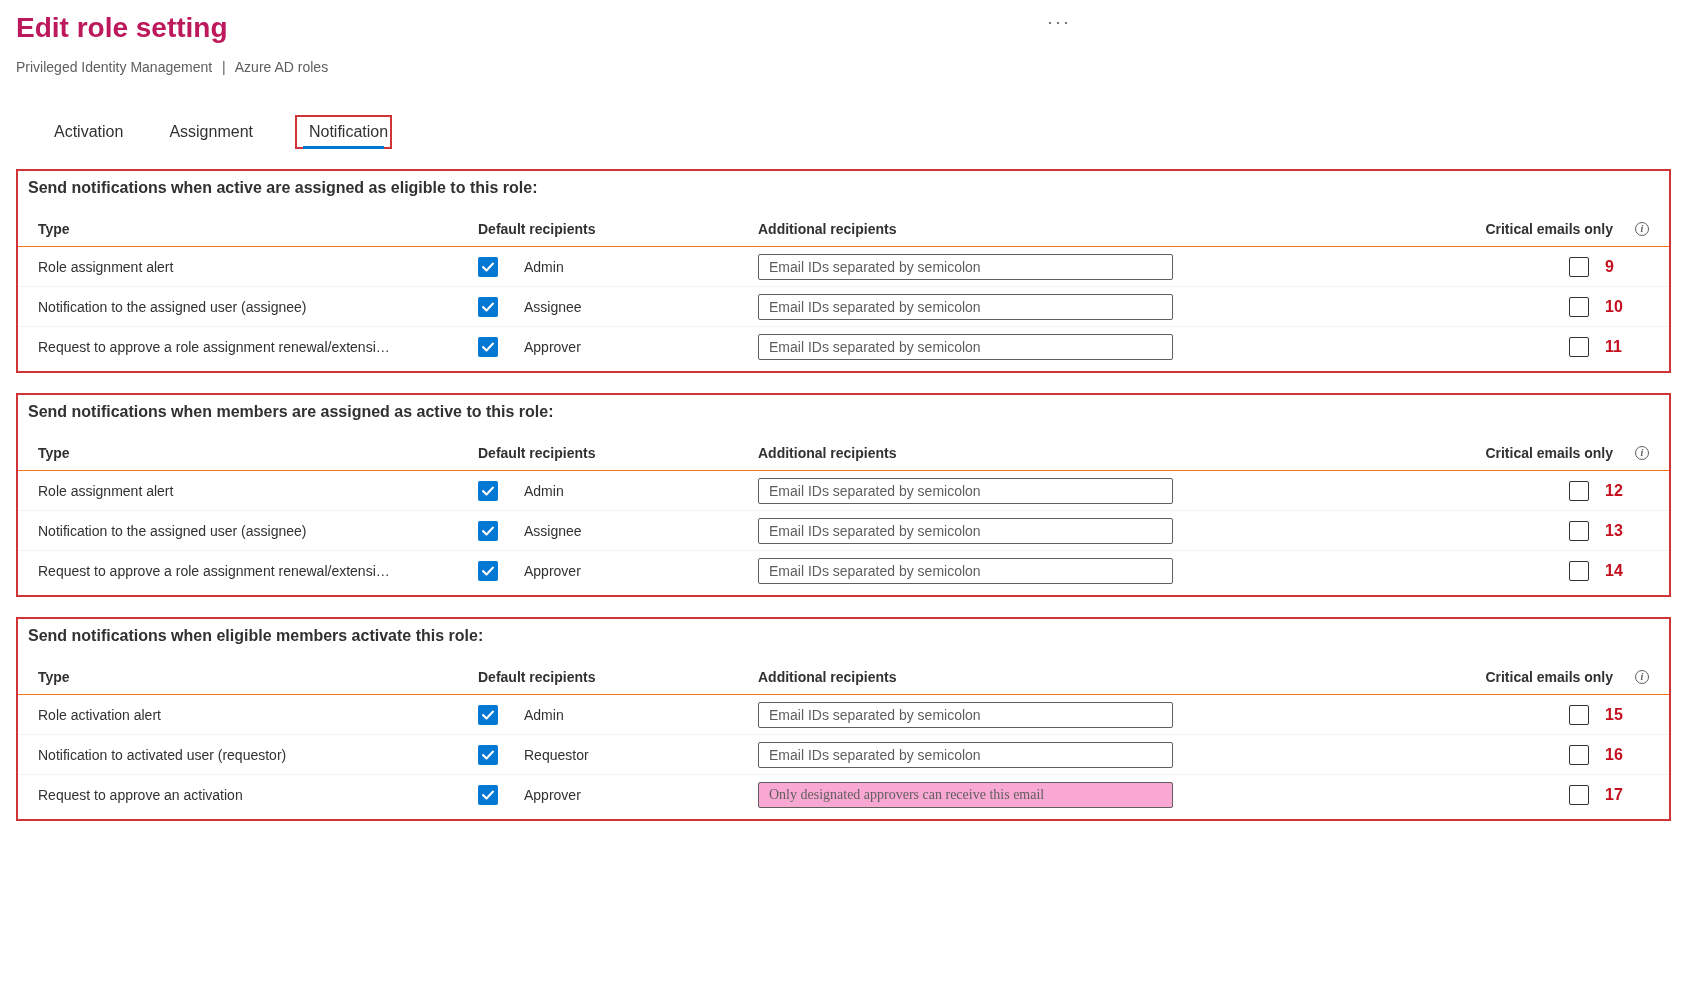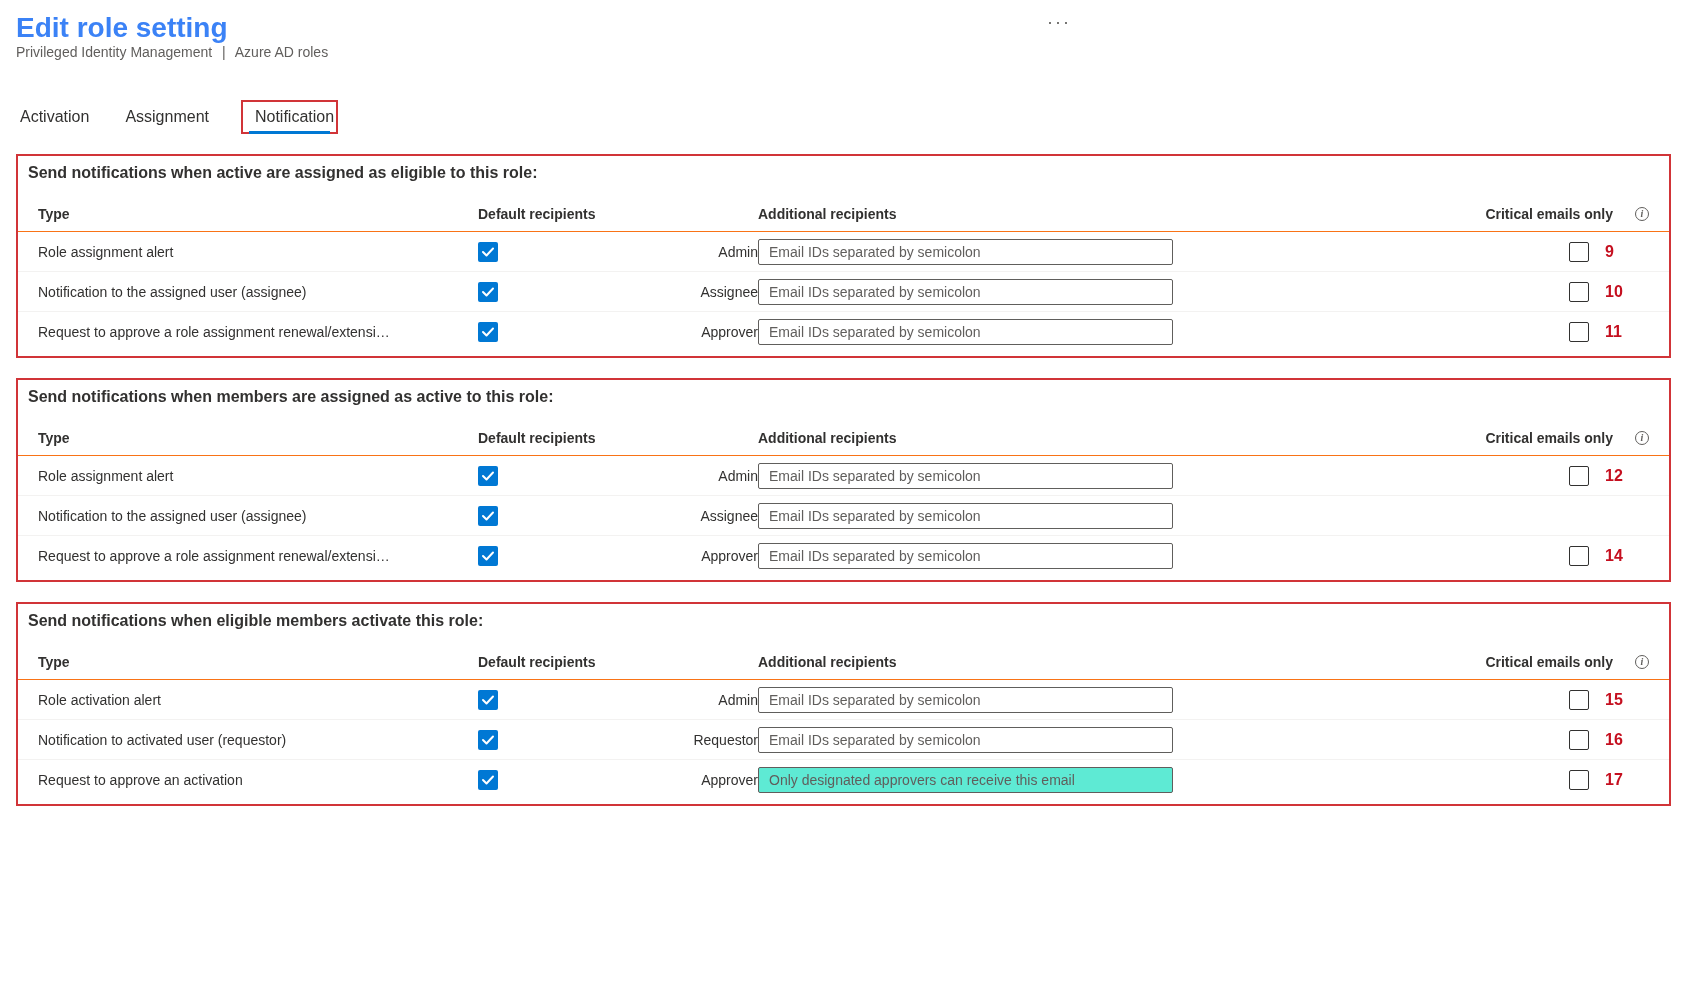--- a/index.html
+++ b/index.html
@@ -7,41 +7,42 @@
       font-family: "Segoe UI", -apple-system, sans-serif;
       background: #fff;
       color: #323130;
       padding: 12px 16px;
       font-size: 14px;
     }
     .header-row { display: flex; align-items: flex-start; }
     h1 {
       font-size: 28px;
       font-weight: 600;
-      color: #3b82f6;
-      margin-bottom: 0;
+      color: #be185d;
+      margin-bottom: 15px;
     }
     .breadcrumb {
       font-size: 14px;
       color: #605e5c;
       margin-bottom: 40px;
     }
     .breadcrumb .sep { margin: 0 6px; color: #605e5c; }
     .overflow {
       color: #605e5c;
       font-size: 18px;
       letter-spacing: 2px;
       margin-left: auto;
       margin-right: 600px;
       cursor: pointer;
     }
     .tabs {
       display: flex;
-      gap: 28px;
+      gap: 38px;
       margin-bottom: 20px;
+      margin-left: 34px;
     }
     .tab {
       font-size: 16px;
       color: #323130;
       padding: 6px 2px;
       cursor: pointer;
       border: 2px solid transparent;
     }
     .tab.active {
       border: 2px solid #d13438;
@@ -111,22 +112,21 @@
     .type-cell {
       color: #323130;
       white-space: nowrap;
       overflow: hidden;
       text-overflow: ellipsis;
       padding-right: 20px;
     }
     .recipient-cell {
       display: flex;
       align-items: center;
-      gap: 10px;
-      justify-content: space-between;
+      gap: 26px;
     }
     .cbx {
       width: 20px;
       height: 20px;
       border-radius: 2px;
       display: inline-flex;
       align-items: center;
       justify-content: center;
       cursor: pointer;
       flex-shrink: 0;
@@ -145,22 +145,23 @@
       height: 26px;
       border: 1px solid #605e5c;
       border-radius: 2px;
       padding: 2px 10px;
       font-size: 14px;
       font-family: inherit;
       color: #323130;
     }
     .input-cell input::placeholder { color: #605e5c; }
     .input-cell input:disabled {
-      background: #5eead4;
+      background: #f9a8d4;
       color: #605e5c;
+      font-family: Liberation Serif, serif;
     }
     .critical-cell {
       display: flex;
       align-items: center;
       justify-content: flex-end;
       gap: 16px;
       padding-right: 20px;
     }
     .annot {
       color: #c50f1f;
@@ -305,20 +306,26 @@
           <span class="cbx checked">
     <svg width="14" height="14" viewBox="0 0 14 14">
                 <path d="M2 7 L5.5 10.5 L12 3.5" stroke="#fff" stroke-width="2" fill="none" stroke-linecap="round" stroke-linejoin="round"></path>
               </svg>
   </span>
           <span>Assignee</span>
         </div>
         <div class="input-cell">
           <input type="text" placeholder="Email IDs separated by semicolon" style="">
         </div>
+        <div class="critical-cell">
+          <span class="cbx unchecked">
+    
+  </span>
+          <span class="annot">13</span>
+        </div>
       </div>
       <div class="trow">
         <div class="type-cell">Request to approve a role assignment renewal/extensi…</div>
         <div class="recipient-cell">
           <span class="cbx checked">
     <svg width="14" height="14" viewBox="0 0 14 14">
                 <path d="M2 7 L5.5 10.5 L12 3.5" stroke="#fff" stroke-width="2" fill="none" stroke-linecap="round" stroke-linejoin="round"></path>
               </svg>
   </span>
           <span>Approver</span>

